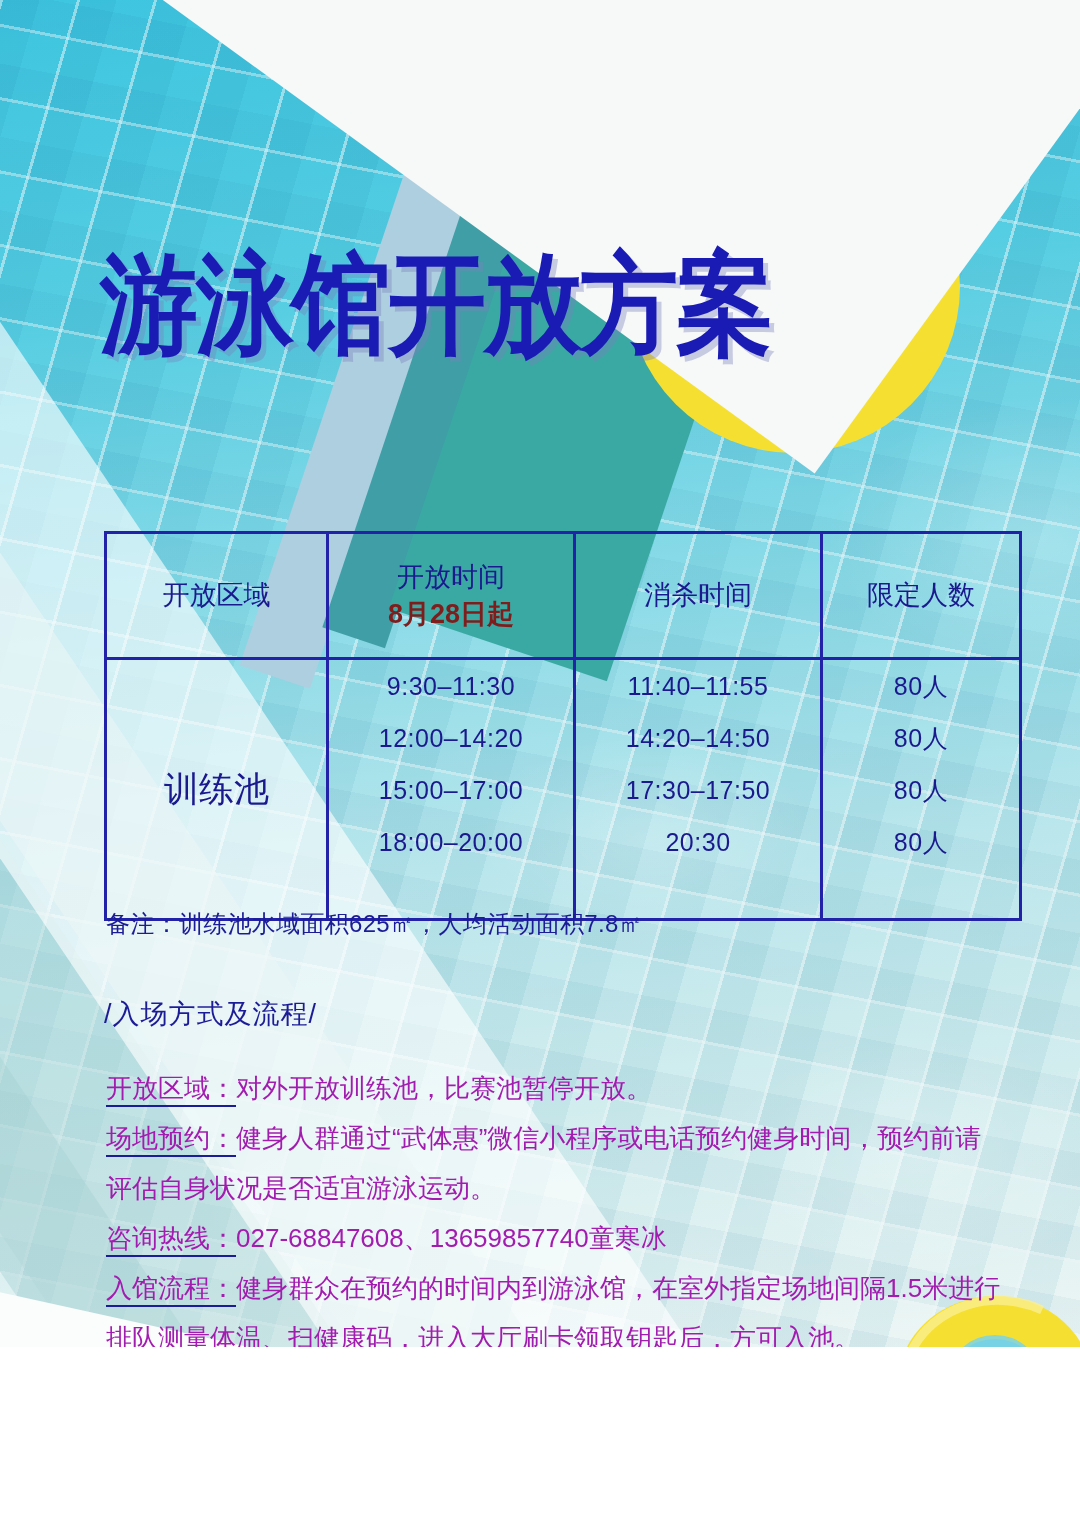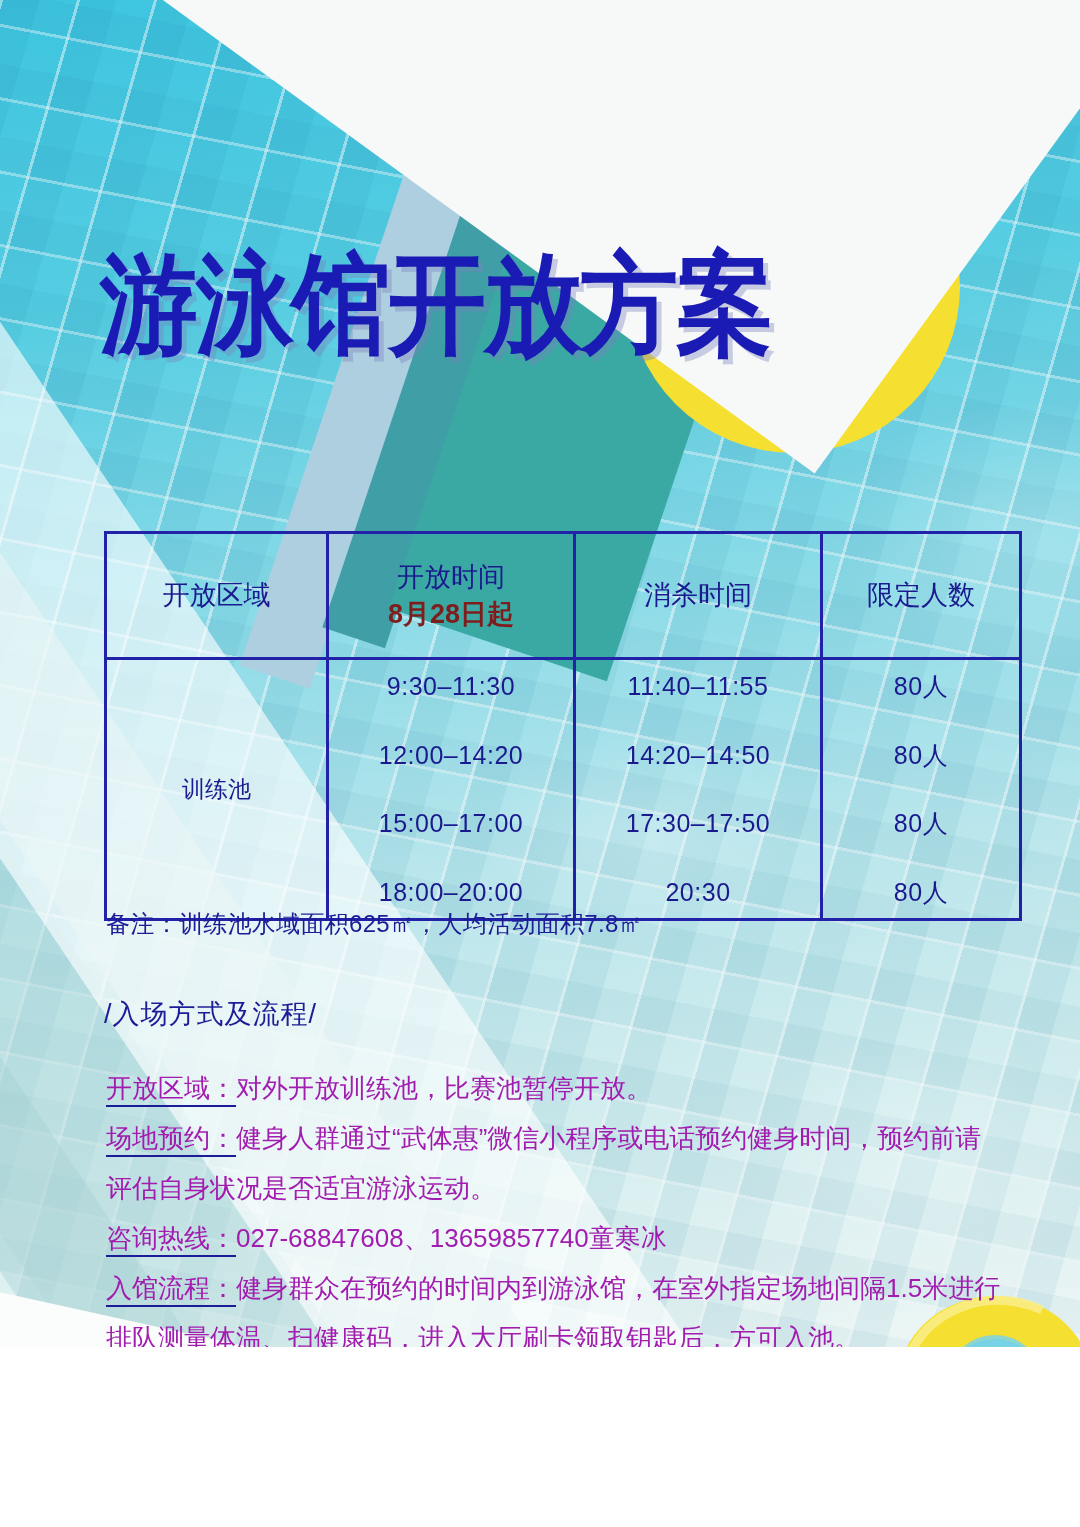--- a/index.html
+++ b/index.html
@@ -128,23 +128,23 @@
     padding:0;
   }
   #schedule-table .c1{width:219px;}
   #schedule-table .c2{width:244px;}
   #schedule-table .c3{width:244px;}
   #schedule-table .c4{width:196px;}
   .hdr-cell{height:123px;}
   .hdr-main{font-size:27px;line-height:1.34;}
   .hdr-date{color:#7f1d1d;font-weight:bold;font-size:27px;line-height:1.34;}
   .body-cell{height:258px;}
-  .slot-list{display:flex;flex-direction:column;justify-content:space-between;height:258px;gap:0;}
+  .slot-list{display:flex;flex-direction:column;justify-content:flex-start;height:258px;gap:0;}
   .slot-list div{line-height:52px;font-size:25px;letter-spacing:.5px;}
-  .area-name{font-size:23px;font-family:Liberation Mono, monospace;}
+  .area-name{font-size:35px;font-family:Liberation Mono, monospace;}
 
   
   .cell-bg-clear{background:transparent;}
 
   
   .txt{
     position:absolute;color:#1c1c96;
     font-size:24px;
     letter-spacing:.3px;
   }

